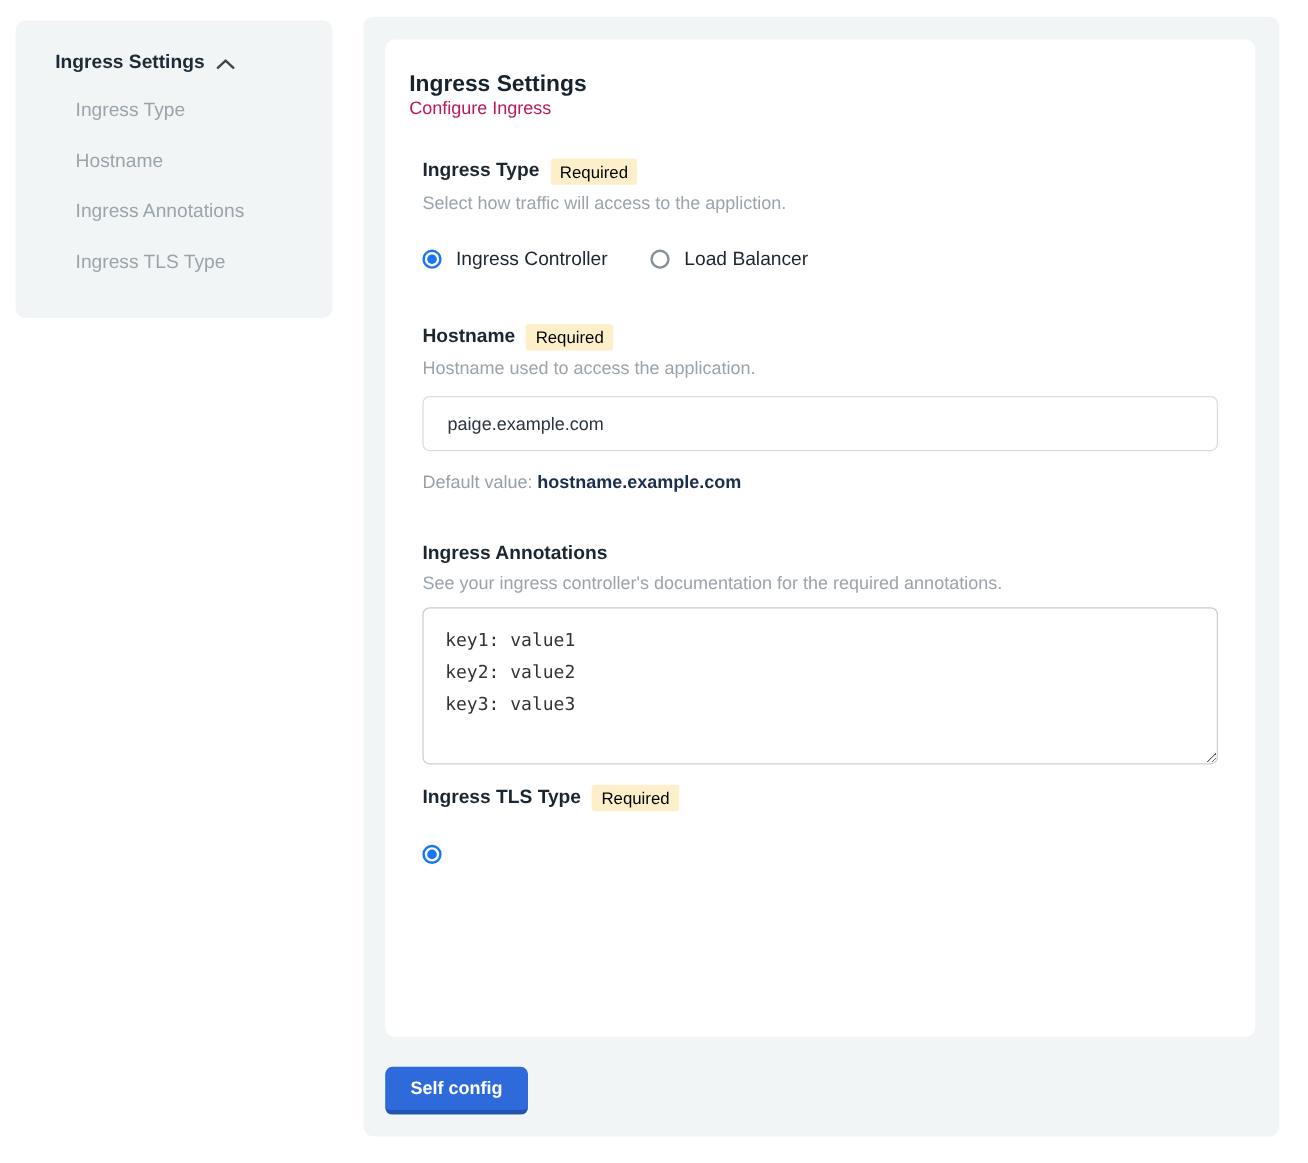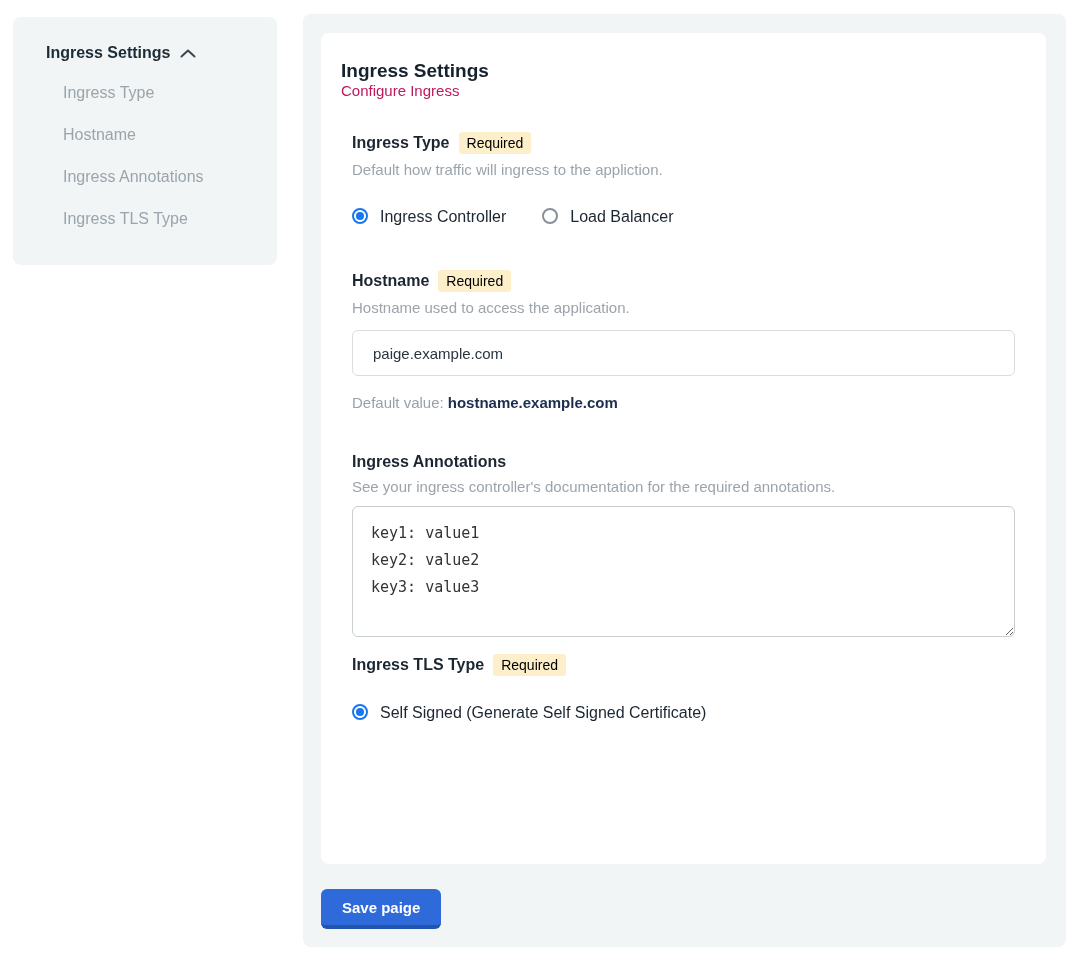--- a/index.html
+++ b/index.html
@@ -87,21 +87,21 @@
     <h1 class="card-title">Ingress Settings</h1>
     <div class="card-subtitle">Configure Ingress</div>
 
     <div class="fields">
 
       <div class="sec-ingress-type">
         <div class="label-row">
           <span class="field-label">Ingress Type</span>
           <span class="badge">Required</span>
         </div>
-        <div class="help">Default how traffic will ingress to the appliction.</div>
+        <div class="help">Select how traffic will access to the appliction.</div>
         <div class="radio-row">
           <label class="radio-opt">
             <span class="radio-circle selected"></span>
             <span>Ingress Controller</span>
           </label>
           <label class="radio-opt">
             <span class="radio-circle"></span>
             <span>Load Balancer</span>
           </label>
         </div>
@@ -130,22 +130,21 @@
       </div>
 
       <div class="sec-tls">
         <div class="label-row">
           <span class="field-label">Ingress TLS Type</span>
           <span class="badge">Required</span>
         </div>
         <div class="radio-col">
           <label class="radio-opt">
             <span class="radio-circle selected"></span>
-            <span>Self Signed (Generate Self Signed Certificate)</span>
           </label>
         </div>
       </div>
 
     </div>
   </section>
 
-  <button class="save-btn">Save paige</button>
+  <button class="save-btn">Self config</button>
 </main>
 
 </body></html>

